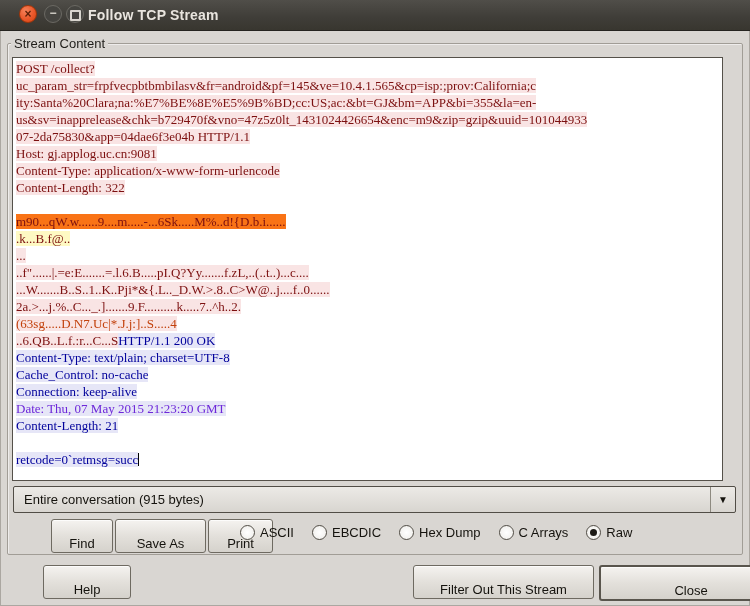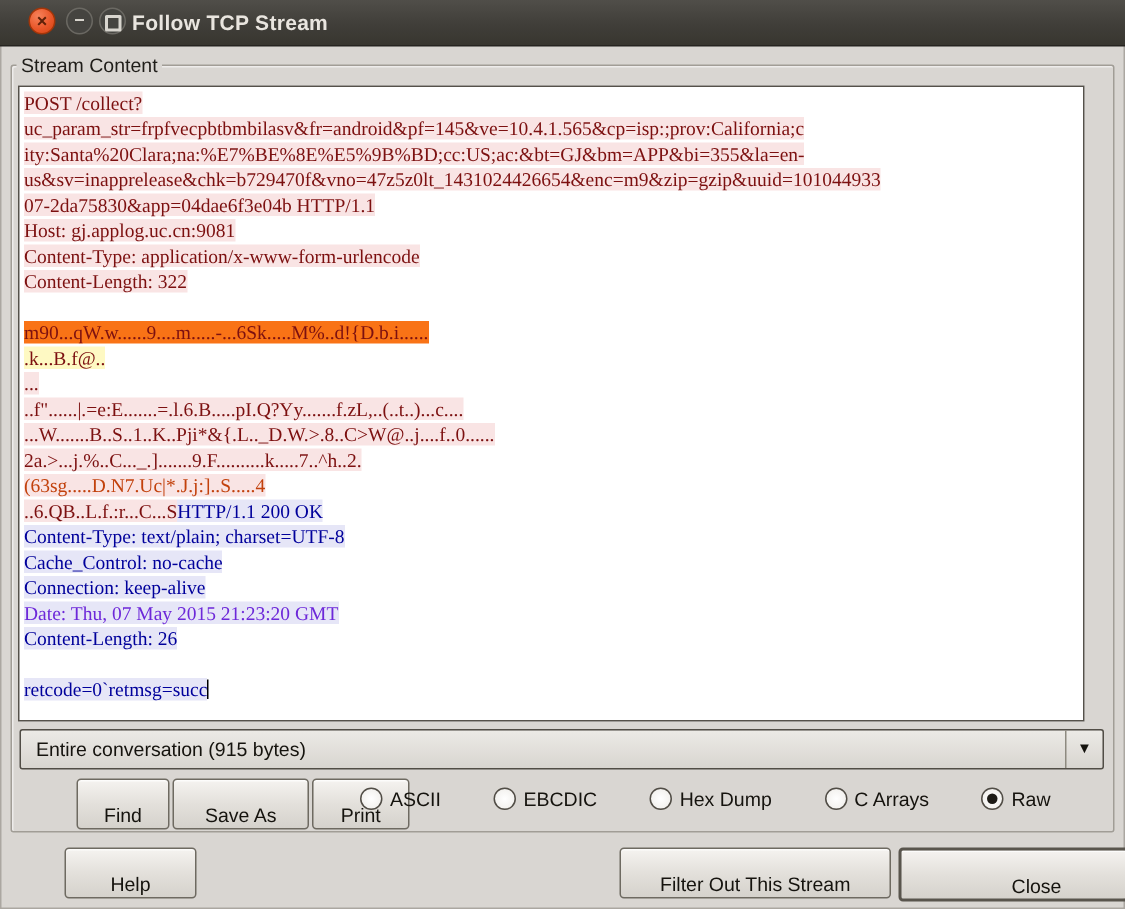--- a/index.html
+++ b/index.html
@@ -90,21 +90,21 @@
   }
   .btn-find{left:13px;top:519px;width:62px;}
   .btn-saveas{left:77px;top:519px;width:91px;}
   .btn-print{left:170px;top:519px;width:65px;}
   .btn-help{left:5px;top:565px;width:88px;height:29px;}
   .btn-filter{left:375px;top:565px;width:181px;height:29px;}
   .btn-close{left:561px;top:565px;width:184px;height:29px;border:2px solid #59554d;}
   
   .radios{
     position:absolute;left:240px;top:519px;height:27px;
-    display:flex;align-items:center;gap:35px;
+    display:flex;align-items:center;gap:18px;
   }
   .radio-group{display:flex;align-items:center;gap:5px;}
   .radio-circle{
     position:relative;width:13px;height:13px;border-radius:50%;
     border:1px solid #514d46;background:radial-gradient(#ffffff,#eeece8);
   }
   .radio-circle.selected::after{
     content:"";position:absolute;left:3px;top:3px;width:7px;height:7px;
     border-radius:50%;background:#1d1b16;
   }
@@ -140,21 +140,21 @@
       <div class="sline"><span style="color: rgb(124, 16, 16); background: rgb(249, 228, 228);">...</span></div>
       <div class="sline"><span style="color: rgb(124, 16, 16); background: rgb(249, 228, 228);">..f"......|.=e:E.......=.l.6.B.....pI.Q?Yy.......f.zL,..(..t..)...c....</span></div>
       <div class="sline"><span style="color: rgb(124, 16, 16); background: rgb(249, 228, 228);">...W.......B..S..1..K..Pji*&amp;{.L.._D.W.&gt;.8..C&gt;W@..j....f..0......</span></div>
       <div class="sline"><span style="color: rgb(124, 16, 16); background: rgb(249, 228, 228);">2a.&gt;...j.%..C..._.].......9.F..........k.....7..^h..2.</span></div>
       <div class="sline"><span style="color: #c2410c; background: rgb(249, 228, 228);">(63sg.....D.N7.Uc|*.J.j:]..S.....4</span></div>
       <div class="sline"><span style="color: rgb(124, 16, 16); background: rgb(249, 228, 228); text-align: center;">..6.QB..L.f.:r...C...S</span><span style="color: rgb(0, 0, 155); background: rgb(230, 230, 247);">HTTP/1.1 200 OK</span></div>
       <div class="sline"><span style="color: rgb(0, 0, 155); background: rgb(230, 230, 247);">Content-Type: text/plain; charset=UTF-8</span></div>
       <div class="sline"><span style="color: rgb(0, 0, 155); background: rgb(230, 230, 247);">Cache_Control: no-cache</span></div>
       <div class="sline"><span style="color: rgb(0, 0, 155); background: rgb(230, 230, 247);">Connection: keep-alive</span></div>
       <div class="sline"><span style="color: #6d28d9; background: rgb(230, 230, 247);">Date: Thu, 07 May 2015 21:23:20 GMT</span></div>
-      <div class="sline"><span style="color: rgb(0, 0, 155); background: rgb(230, 230, 247);">Content-Length: 26</span></div>
+      <div class="sline"><span style="color: rgb(0, 0, 155); background: rgb(230, 230, 247);">Content-Length: 21</span></div>
       <div class="sline">&nbsp;</div>
       <div class="sline"><span style="color: rgb(0, 0, 155); background: rgb(230, 230, 247);">retcode=0`retmsg=succ</span><span class="cursor"></span></div>
     </div>
 
   <div class="combo">
     <span class="combo-value">Entire conversation (915 bytes)</span>
     <span class="combo-arrow-box">
       <span class="combo-arrow">▼</span>
     </span>
   </div>

